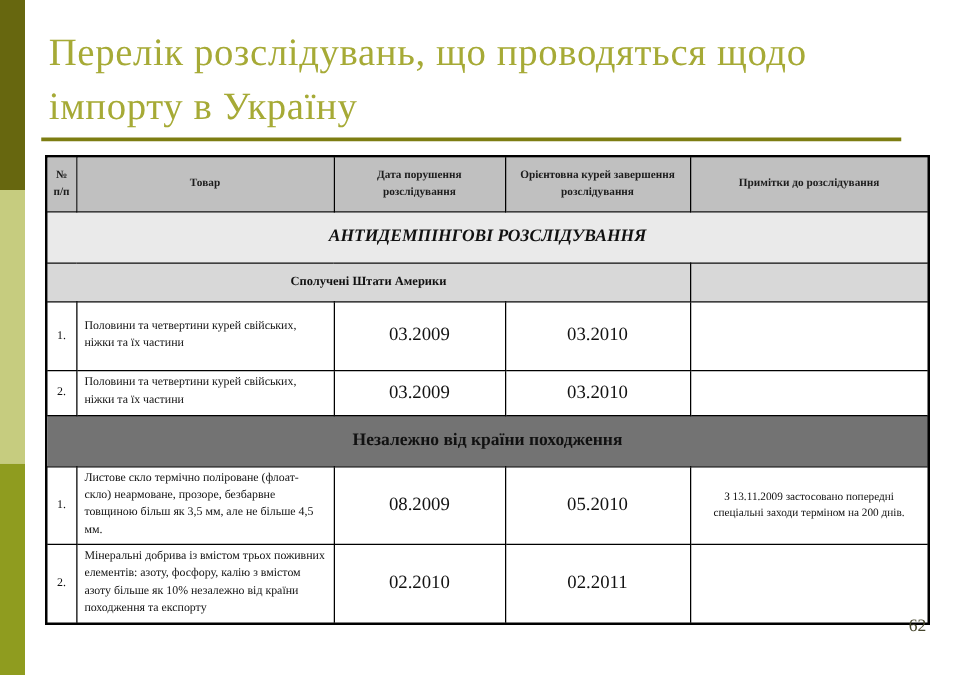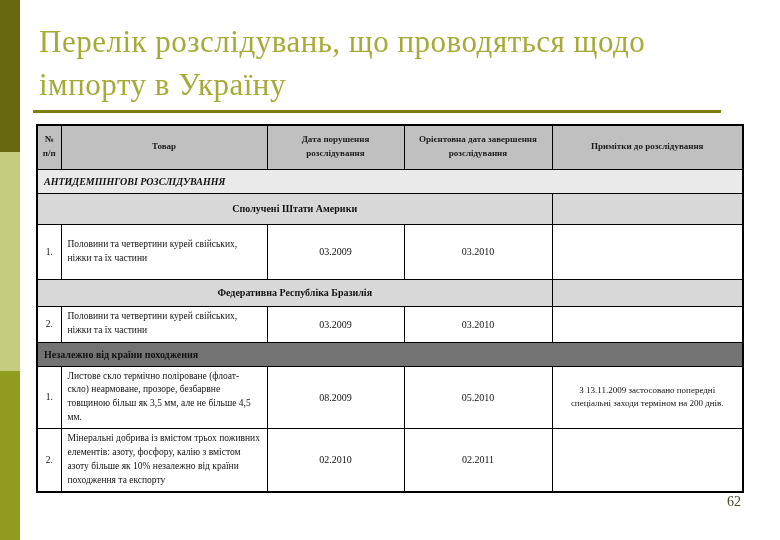--- a/index.html
+++ b/index.html
@@ -37,42 +37,42 @@
 
   .hdr-row      { height:44px; background:#c0c0c0; }
   .hdr-cell {
     font-size:9px; font-weight:bold; text-align:center; color:#1c1c1c;
     line-height:1.55; padding:1px 4px; vertical-align:middle;
   }
   .sec-antidumping { height:21px; background:#eaeaea; }
   .sec-special     { height:21px; background:#c7c7c7; }
   .sec-origin      { height:21px; background:#737373; }
   .sec-cell {
-    font-size:10px; font-weight:bold; font-style:italic;
-    text-align:left; vertical-align:middle; color:#111;
-    padding:6px;
+    font-size:14px; font-weight:bold; font-style:italic;
+    text-align:center; vertical-align:middle; color:#111;
+    padding:12px;
   }
   .country-row { background:#d8d8d8; }
   .country-cell {
     font-size:10px; font-weight:bold; text-align:center;
     vertical-align:middle; color:#111; padding:4px 2px;
   }
   .row-usa    { height:31px; }
   .row-brazil { height:27px; }
   .origin-cell { font-style:normal; }
 
   .data-row   { background:#ffffff; }
   .row-d1     { height:55px; }
   .row-d2     { height:36px; }
   .row-glass  { height:57px; }
   .row-fert   { height:64px; }
 
   .num-cell   { font-size:9.5px; text-align:center; vertical-align:middle; padding:1px; color:#111; }
   .prod-cell  { font-size:9.5px; text-align:left; vertical-align:middle; padding:3px 6px; line-height:1.45; color:#111; }
-  .date-cell  { font-size:10px; text-align:center; vertical-align:middle; color:#111; }
+  .date-cell  { font-size:15px; text-align:center; vertical-align:middle; color:#111; }
   .notes-cell { font-size:9px;  text-align:center; vertical-align:middle; padding:2px 8px; line-height:1.5; color:#111; }
 
   .slide-number {
     position:absolute; left:714px; top:494px; width:40px;
     font-size:14px; color:#45452c; text-align:center;
     font-family:"Liberation Serif", serif;
   }
 </style>
 </head>
 <body>
@@ -93,45 +93,41 @@
       <col style="width:137px">
       <col style="width:148px">
       <col style="width:191px">
   </colgroup>
 
   <tbody>
       <tr class="hdr-row">
     <td class="hdr-cell">№ п/п</td>
     <td class="hdr-cell">Товар</td>
     <td class="hdr-cell">Дата порушення розслідування</td>
-    <td class="hdr-cell">Орієнтовна дата завершення розслідування</td>
+    <td class="hdr-cell">Орієнтовна курей завершення розслідування</td>
     <td class="hdr-cell">Примітки до розслідування</td>
   </tr>
 
   <tr class="sec-antidumping">
     <td class="sec-cell" colspan="5">АНТИДЕМПІНГОВІ РОЗСЛІДУВАННЯ</td>
   </tr>
 
   <tr class="country-row row-usa">
     <td class="country-cell" colspan="4">Сполучені Штати Америки</td>
     <td></td>
   </tr>
 
   <tr class="data-row row-d1">
     <td class="num-cell">1.</td>
     <td class="prod-cell">Половини та четвертини курей свійських, ніжки та їх частини</td>
     <td class="date-cell">03.2009</td>
     <td class="date-cell">03.2010</td>
     <td class="notes-cell"></td>
   </tr>
 
-  <tr class="country-row row-brazil">
-    <td class="country-cell" colspan="4">Федеративна Республіка Бразилія</td>
-    <td></td>
-  </tr>
 
   <tr class="data-row row-d2">
     <td class="num-cell">2.</td>
     <td class="prod-cell">Половини та четвертини курей свійських, ніжки та їх частини</td>
     <td class="date-cell">03.2009</td>
     <td class="date-cell">03.2010</td>
     <td class="notes-cell"></td>
   </tr>
 
 

